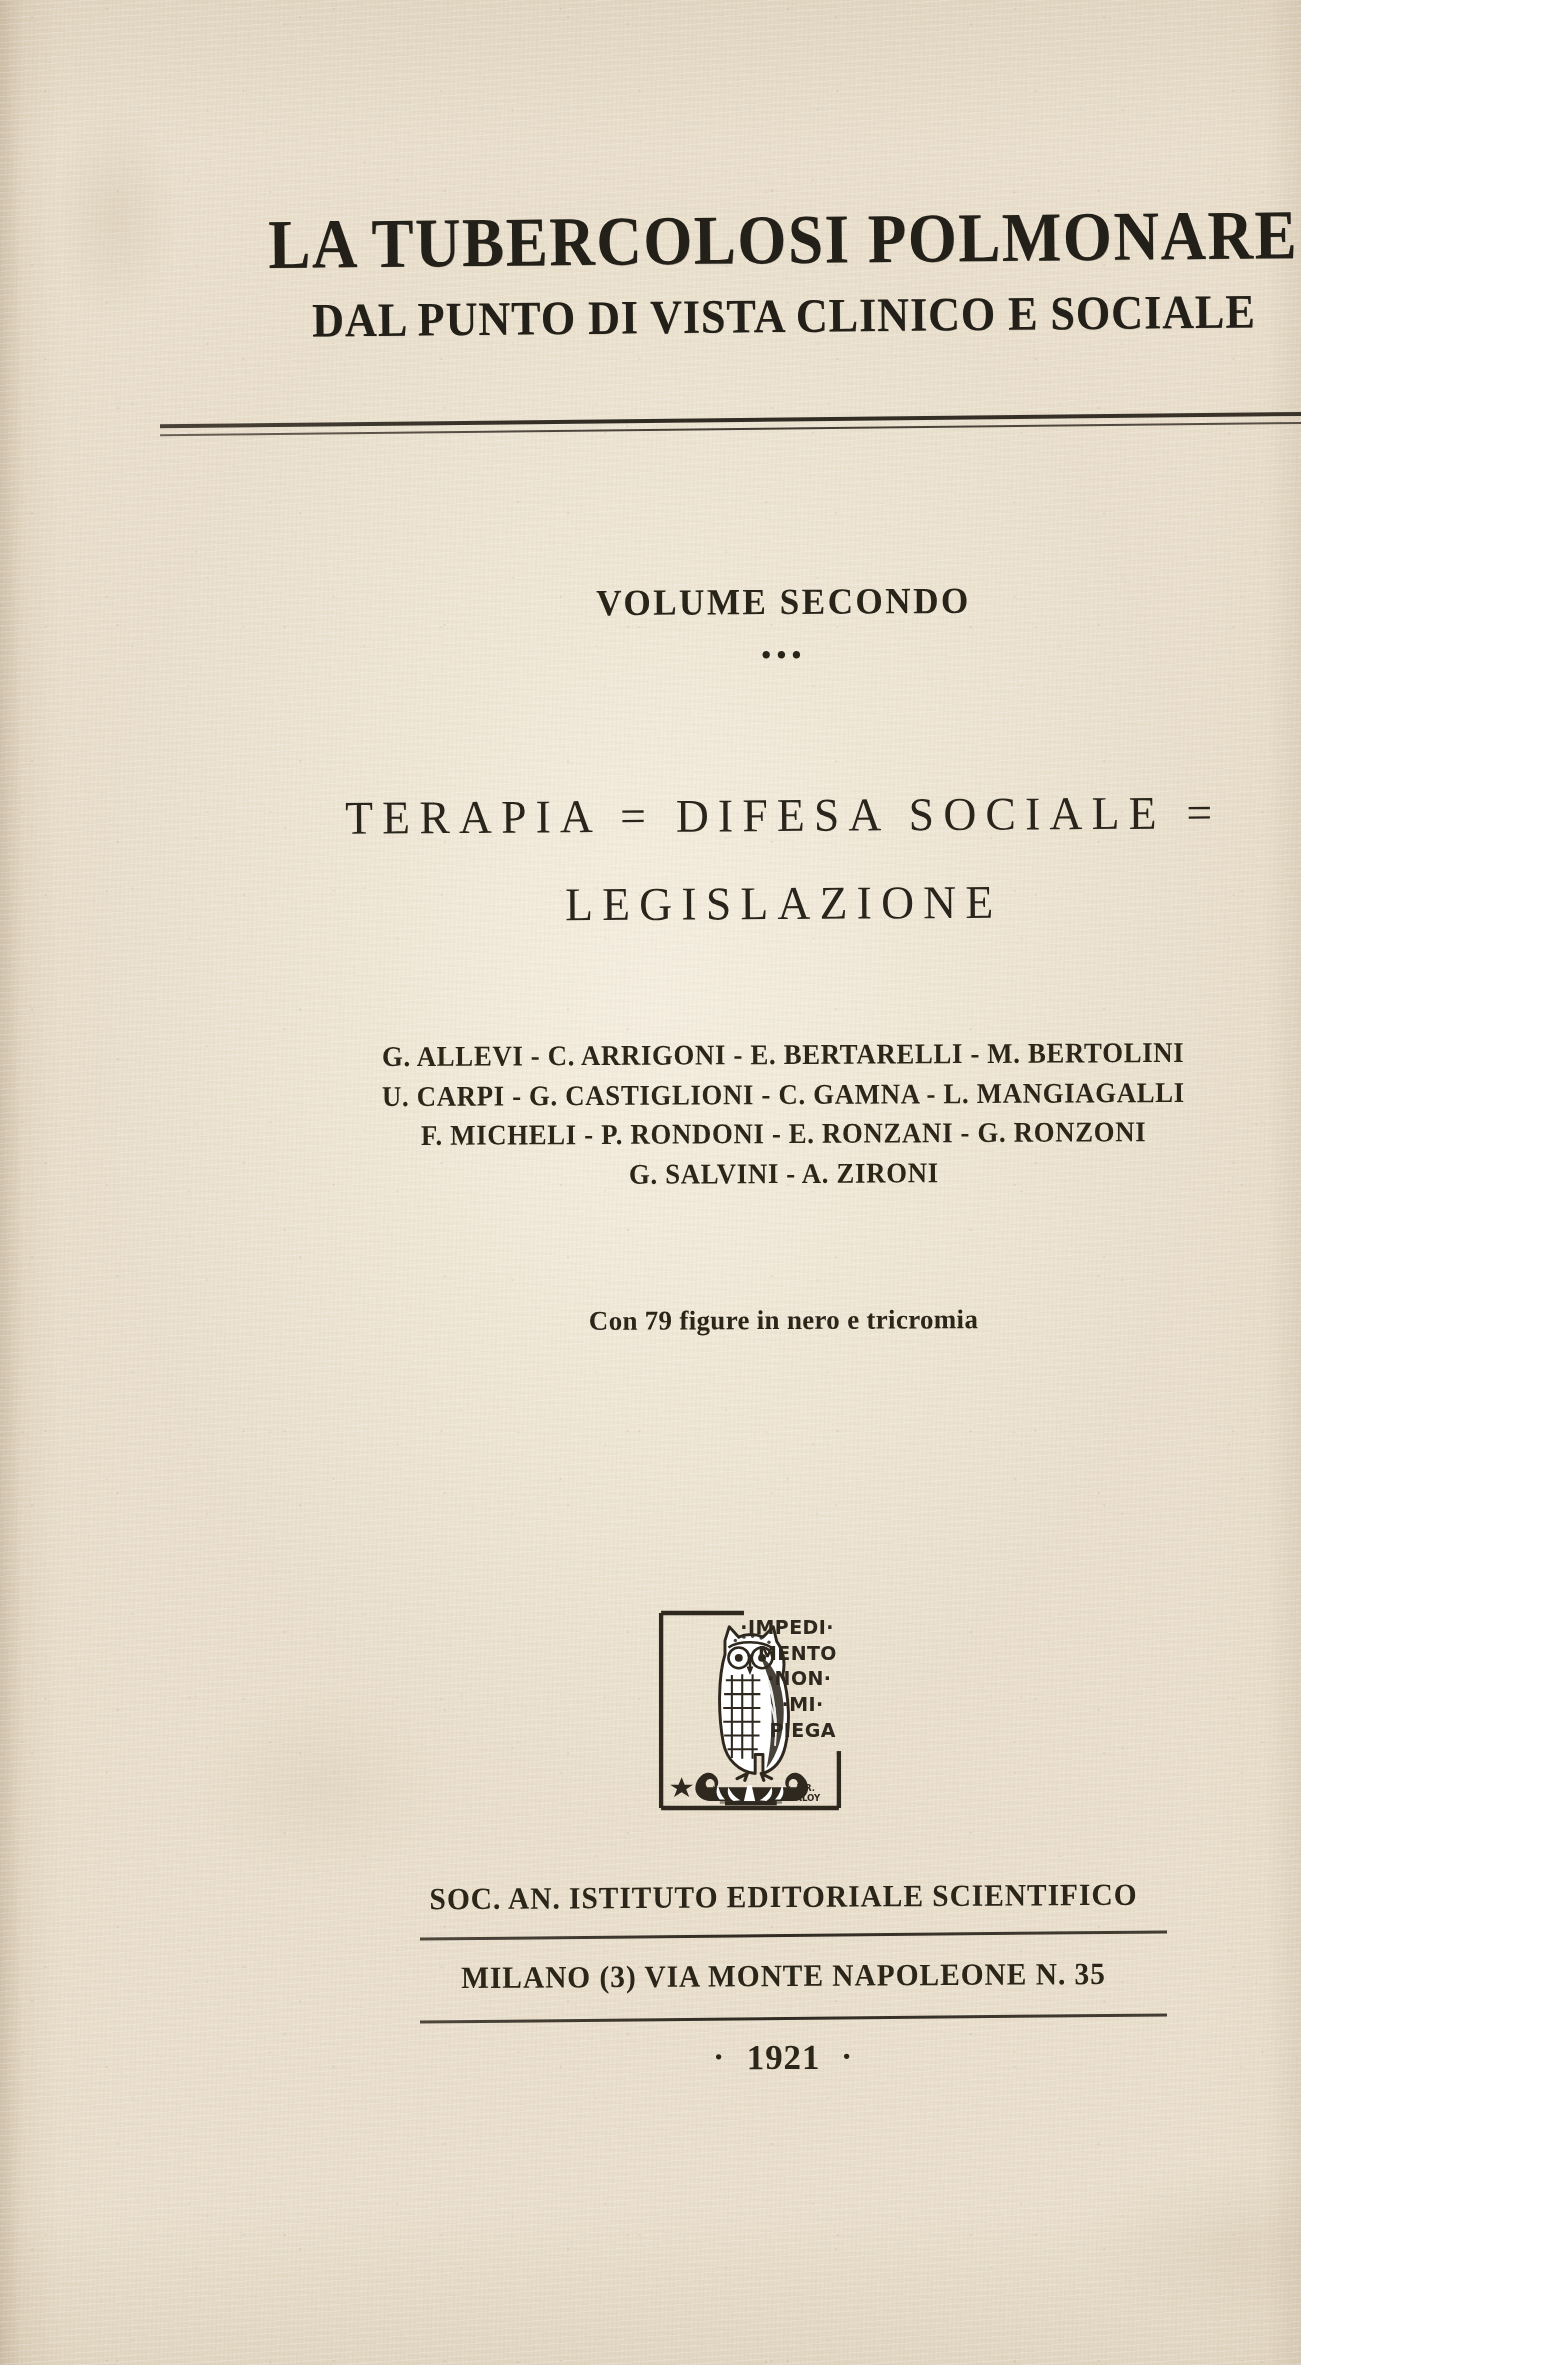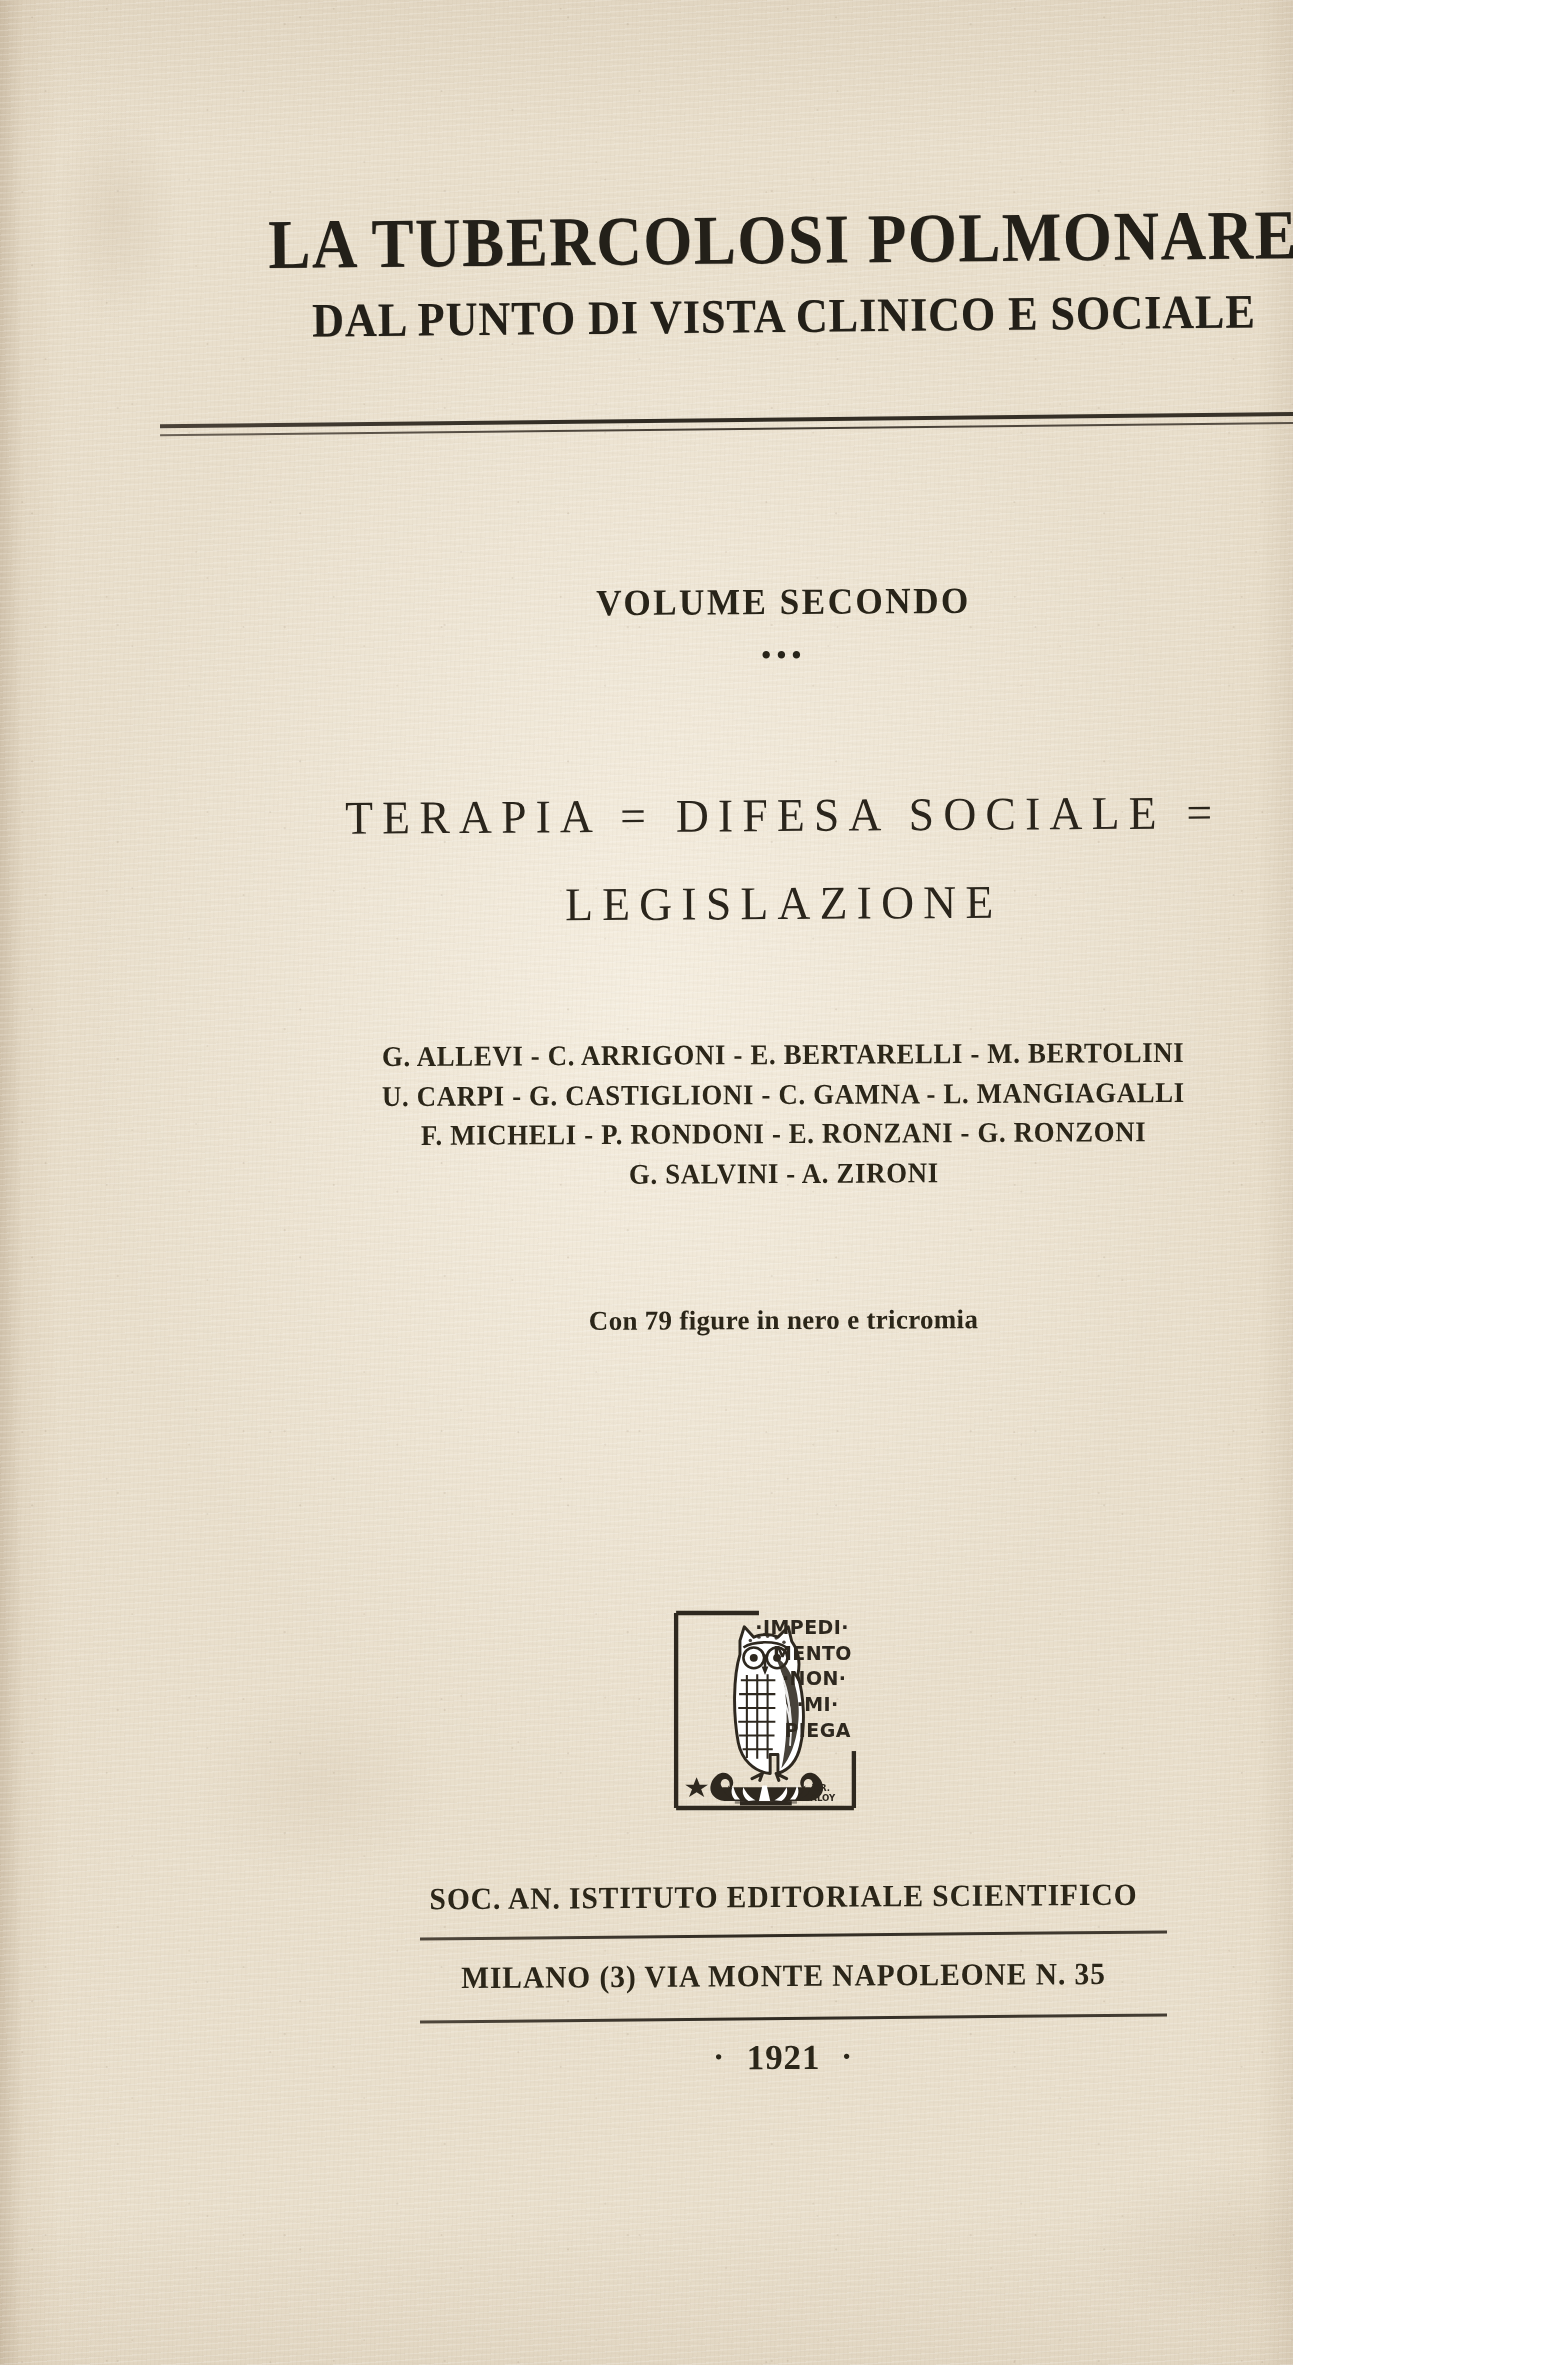--- a/index.html
+++ b/index.html
@@ -15,20 +15,21 @@
     overflow: hidden;
     background-color: #e9dfcc;
     background-image:
       radial-gradient(ellipse 70% 55% at 50% 42%, rgba(255,250,240,0.55) 0%, rgba(255,250,240,0) 62%),
       linear-gradient(90deg, rgba(150,126,96,0.30) 0px, rgba(175,150,118,0.12) 22.4px, rgba(210,190,160,0.04) 60px, rgba(255,255,255,0) 129px),
       linear-gradient(270deg, rgba(150,126,96,0.14) 0px, rgba(200,178,146,0.05) 35px, rgba(255,255,255,0) 104px),
       linear-gradient(0deg, rgba(160,136,104,0.10) 0px, rgba(255,255,255,0) 155px),
       linear-gradient(180deg, rgba(160,136,104,0.10) 0px, rgba(255,255,255,0) 147px);
     font-family: "Liberation Serif", "DejaVu Serif", serif;
     color: #2e2a24;
+    padding-left: 8px;
   }
 
   
   #grain {
     position: absolute;
     inset: 0;
     pointer-events: none;
     opacity: 0.5;
     background-image:
       repeating-linear-gradient(92deg, rgba(120,100,74,0.055) 0px, rgba(120,100,74,0.055) 0.9px, rgba(255,255,255,0) 1.7px, rgba(255,255,255,0) 4.3px),
@@ -203,21 +204,21 @@
     font-size: 27px;
     font-weight: bold;
     letter-spacing: 0.3px;
     color: #2b2619;
     transform: rotate(-0.25deg);
   }
 
   
   .device {
     position: absolute;
-    left: 657px;
+    left: 642px;
     top: 1594px;
     width: 216px;
     height: 233px;
   }
   .device svg { display: block; }
 
   
   .imprint-1 {
     position: absolute;
     left: 0;

